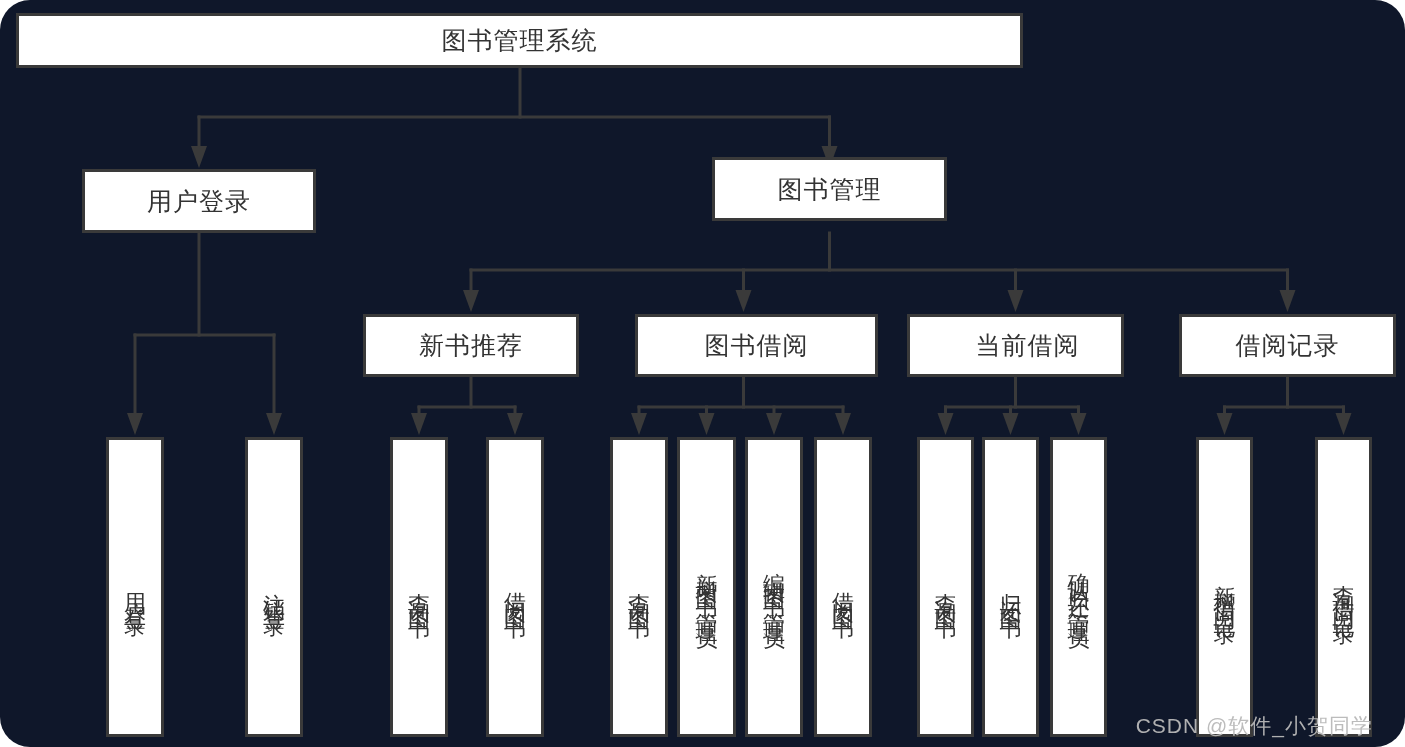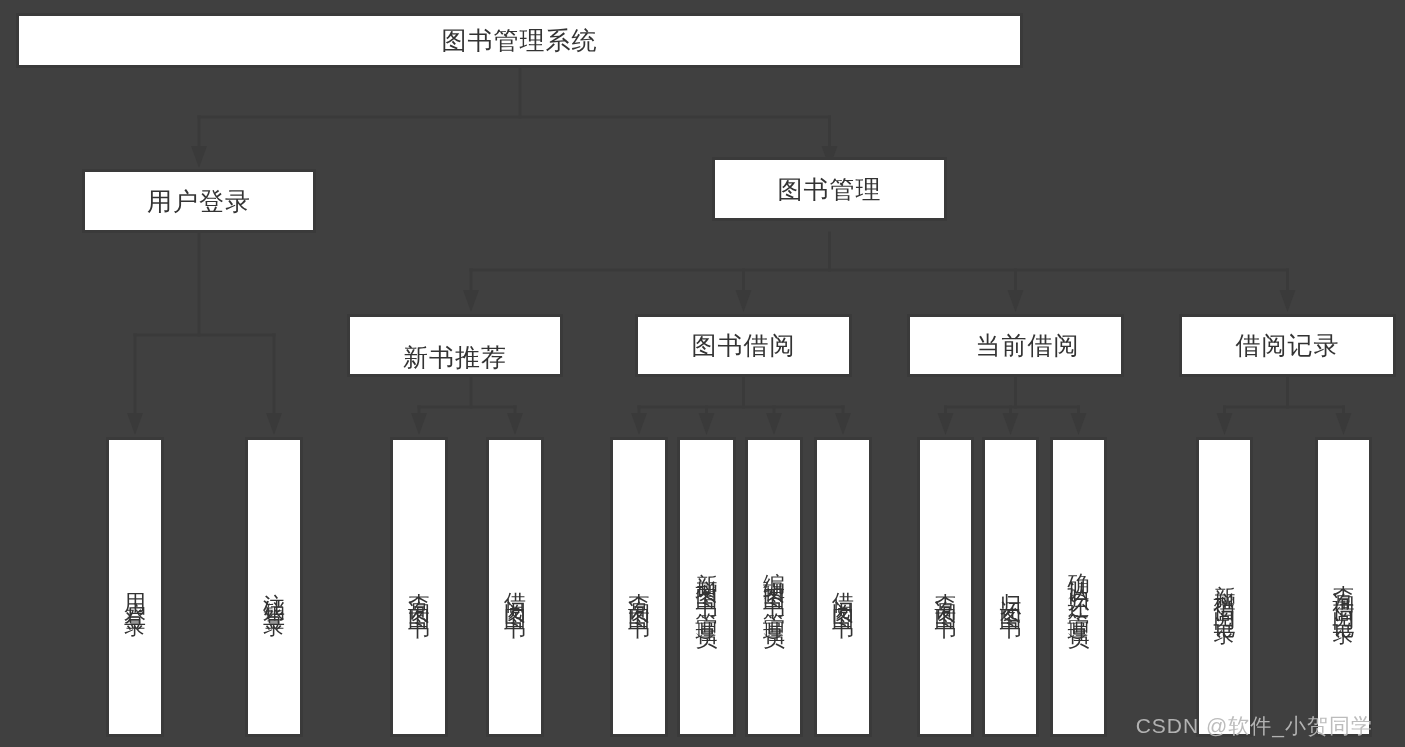--- a/index.html
+++ b/index.html
@@ -1,22 +1,23 @@
 <!DOCTYPE html>
 <html><head>
 <meta charset="utf-8">
 <style>
   html, body { margin: 0; padding: 0; background: #ffffff; }
   .stage {
     position: relative;
     width: 1405px;
     height: 747px;
-    background: #404040;
+    background: #0f172a;
     font-family: "Liberation Sans", sans-serif;
     overflow: hidden;
+    border-radius: 30px;
   }
   .connector-svg {
     position: absolute;
     left: 0; top: 0;
     pointer-events: none;
   }
   .node {
     position: absolute;
     box-sizing: border-box;
     border: 3px solid #3a3a3a;
@@ -133,24 +134,24 @@
     <span>图书管理系统</span>
   </div>
 
   <div class="node hnode" style="left:82px; top:169px; width:234px; height:64px;">
     <span>用户登录</span>
   </div>
   <div class="node hnode" style="left:712px; top:157px; width:235px; height:64px;">
     <span>图书管理</span>
   </div>
 
-  <div class="node hnode" style="left:347px; top:314px; width:216px; height:63px;align-items:flex-end;">
+  <div class="node hnode" style="left:363px; top:314px; width:216px; height:63px;">
     <span>新书推荐</span>
   </div>
-  <div class="node hnode" style="left:635px; top:314px; width:217px; height:63px;">
+  <div class="node hnode" style="left:635px; top:314px; width:243px; height:63px;">
     <span>图书借阅</span>
   </div>
   <div class="node hnode" style="left:907px; top:314px; width:217px; height:63px;padding-left:24px;">
     <span>当前借阅</span>
   </div>
   <div class="node hnode" style="left:1179px; top:314px; width:217px; height:63px;">
     <span>借阅记录</span>
   </div>
 
   <div class="node leaf" style="left:106px; top:437px; width:58px; height:300px;">

